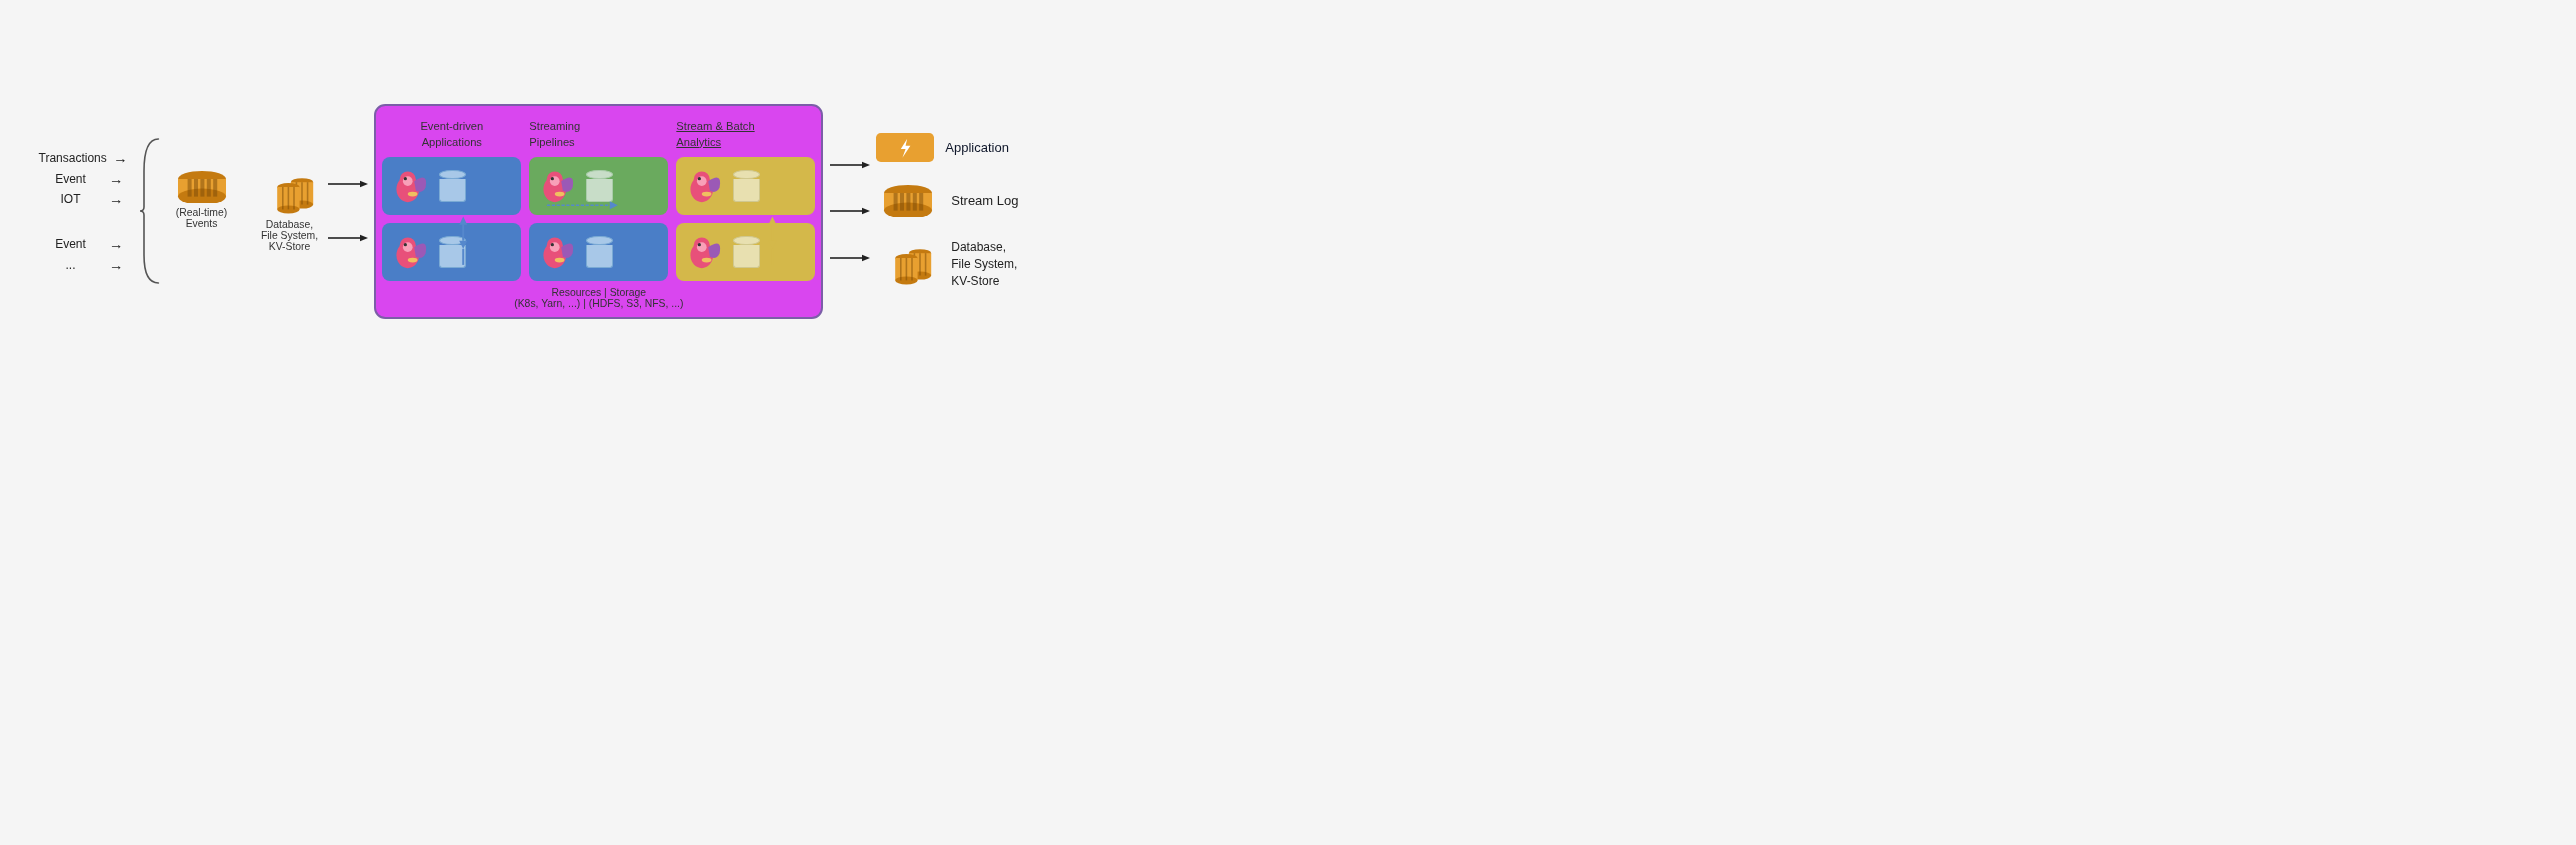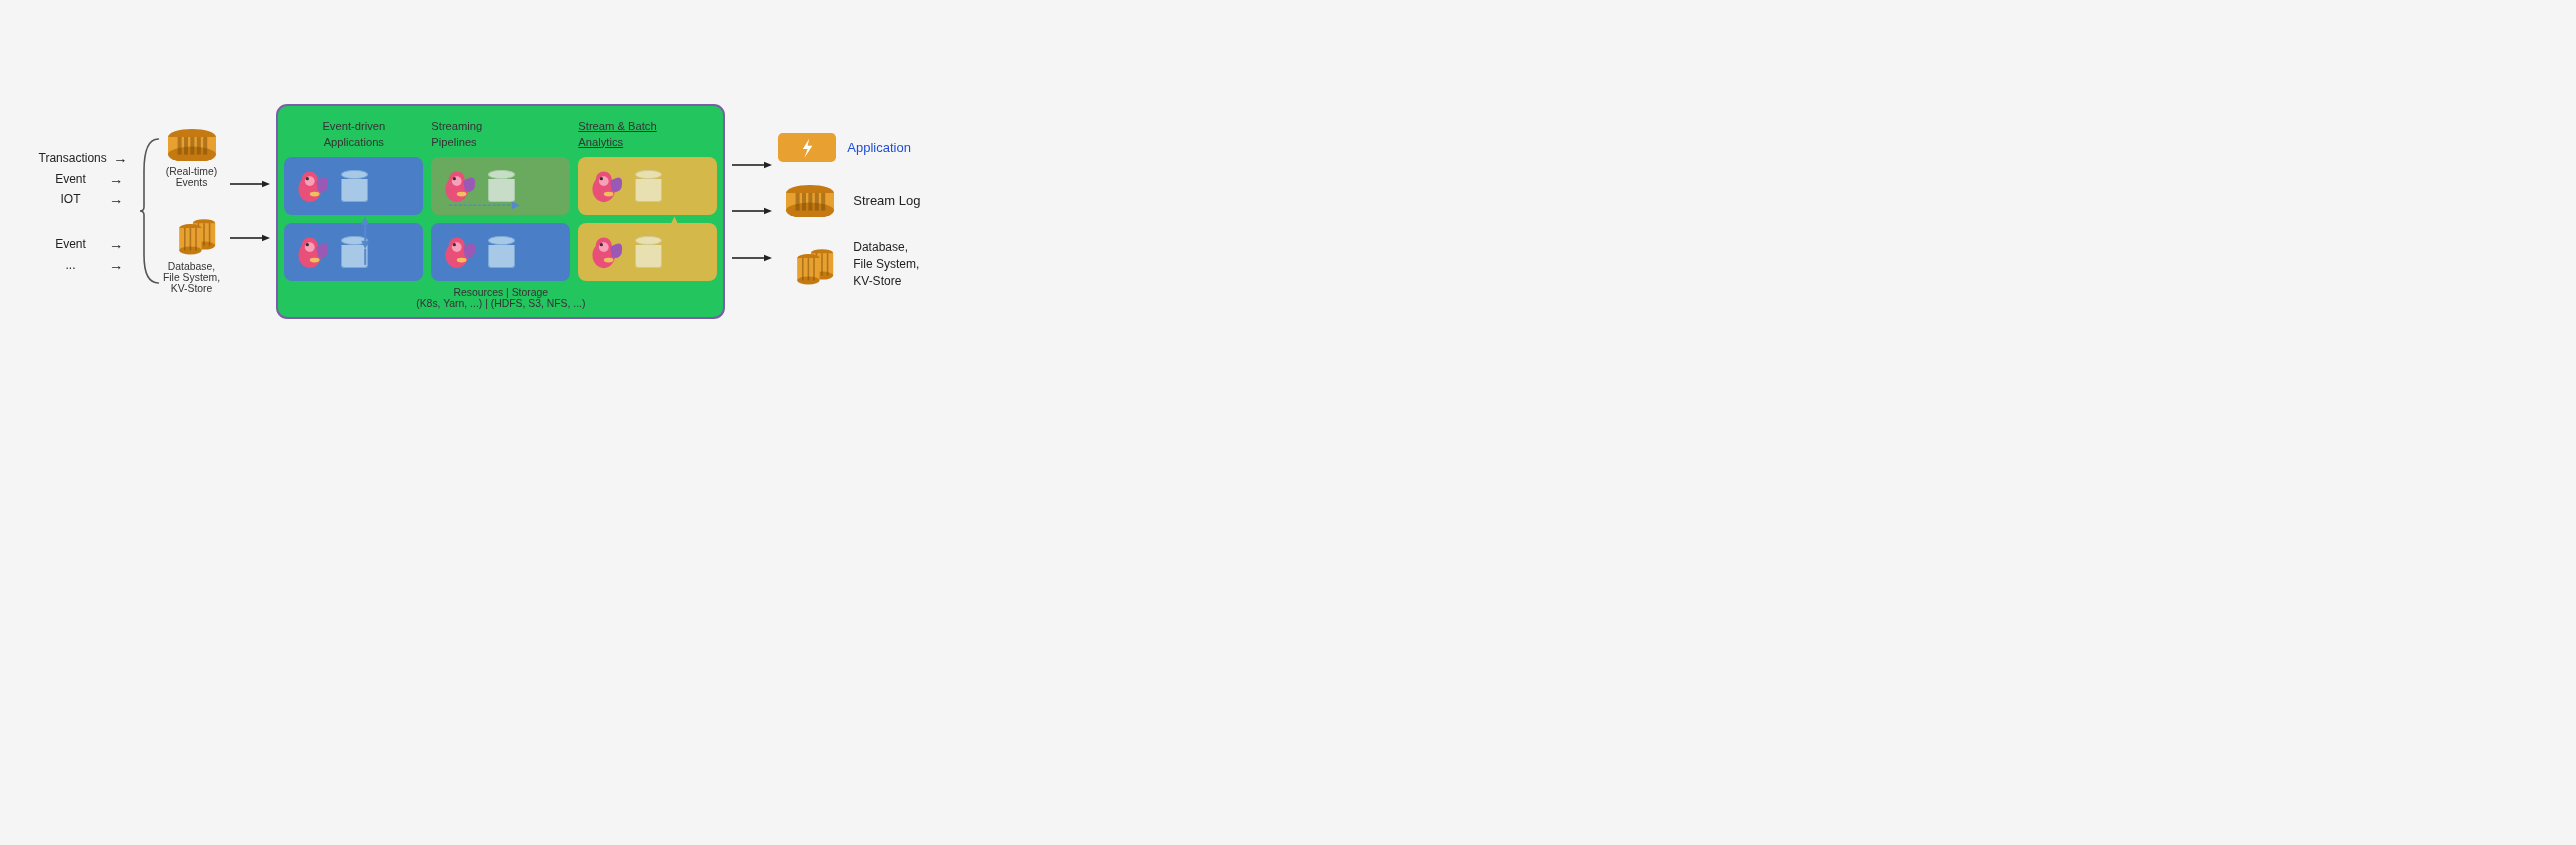--- a/index.html
+++ b/index.html
@@ -42,21 +42,21 @@
     .arrow-right {
       font-size: 14.4px;
       color: #222;
       margin-left: 1.6px;
     }
 
     
     .flink-container {
       border: 2px solid #7b5ea7;
       border-radius: 11.2px;
-      background: #22c55e;
+      background: #d946ef;
       padding: 13px 6px 8px;
       display: flex;
       flex-direction: column;
       align-items: center;
       min-width: 449px;
       position: relative;
     }
   </style>
 </head>
 <body>
@@ -87,21 +87,21 @@
       </div>
     </div>
   </div>
 
   <div style="display:flex;align-items:center;gap:0px;">
 
     <svg width="24" height="160" viewBox="0 0 30 200">
       <path d="M 28 10 Q 10 10 10 50 L 10 95 Q 10 100 5 100 Q 10 100 10 105 L 10 155 Q 10 190 28 190" stroke="#555" stroke-width="2" fill="none" stroke-linecap="round"></path>
     </svg>
 
-    <div style="display:flex;flex-direction:column;gap:24px;align-items:flex-start;">
+    <div style="display:flex;flex-direction:row;gap:24px;align-items:flex-start;margin-left:10px;">
 
       <div style="display:flex;flex-direction:column;align-items:center;gap:4.8px;">
 
         <svg width="64" height="32" viewBox="0 0 80 40">
           <ellipse cx="40" cy="10" rx="30" ry="10" fill="#c47a10"></ellipse>
           <rect x="10" y="10" width="60" height="22" fill="#e8a030"></rect>
           <ellipse cx="40" cy="32" rx="30" ry="10" fill="#c47a10"></ellipse>
 
           <rect x="22" y="10" width="5" height="22" fill="#7a4a08" opacity="0.5"></rect>
           <rect x="30" y="10" width="5" height="22" fill="#7a4a08" opacity="0.5"></rect>
@@ -296,21 +296,21 @@
   </div>
 
   <div style="display:flex;flex-direction:column;gap:22.5px;">
 
     <div style="display:flex;align-items:center;gap:11.2px;">
       <div style="width:58px;height:29px;background:#e8a030;border-radius:4.8px;display:flex;align-items:center;justify-content:center;flex-shrink:0;">
         <svg width="17.6" height="22.5" viewBox="0 0 22 28">
           <polygon points="14,2 6,15 12,15 8,26 18,11 12,11" fill="white"></polygon>
         </svg>
       </div>
-      <span style="font-size:13px;color:#1d4ed8;">Application</span>
+      <span style="font-size:13px;color:#0f172a;">Application</span>
     </div>
 
     <div style="display:flex;align-items:center;gap:11.2px;">
       <svg width="64" height="32" viewBox="0 0 80 40">
         <ellipse cx="40" cy="10" rx="30" ry="10" fill="#c47a10"></ellipse>
         <rect x="10" y="10" width="60" height="22" fill="#e8a030"></rect>
         <ellipse cx="40" cy="32" rx="30" ry="10" fill="#c47a10"></ellipse>
         <rect x="22" y="10" width="5" height="22" fill="#7a4a08" opacity="0.5"></rect>
         <rect x="30" y="10" width="5" height="22" fill="#7a4a08" opacity="0.5"></rect>
         <rect x="38" y="10" width="5" height="22" fill="#7a4a08" opacity="0.5"></rect>

